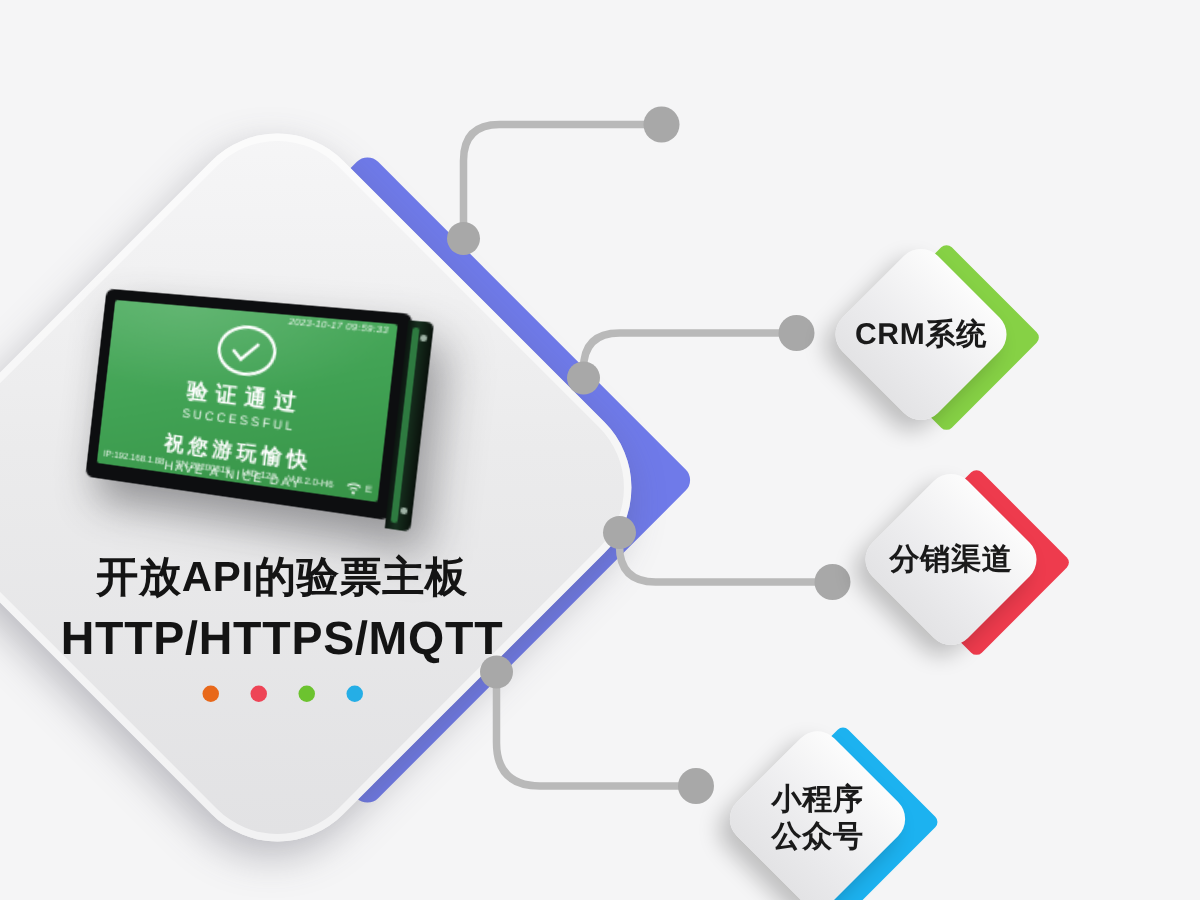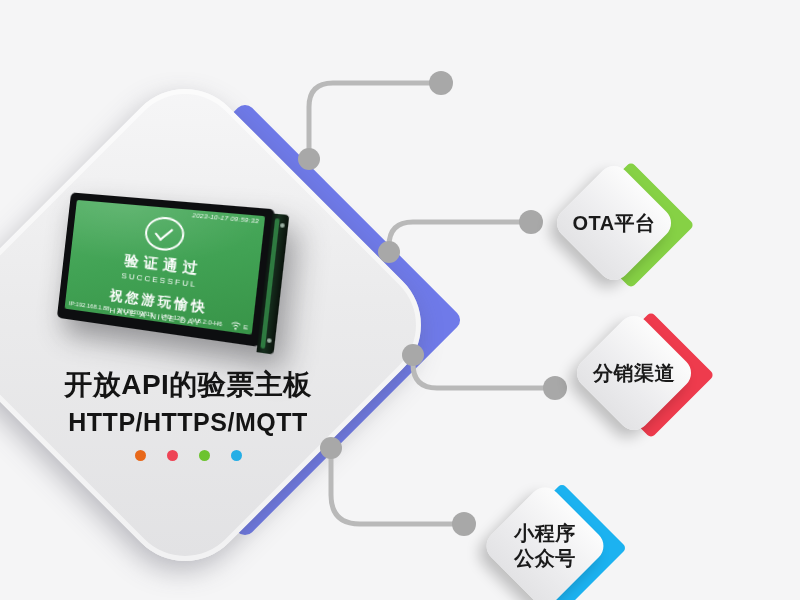--- a/index.html
+++ b/index.html
@@ -40,21 +40,21 @@
   .r-en{font-size:8px;letter-spacing:2px;margin-top:1px;opacity:.95;}
   .g-cn{font-size:13px;font-weight:bold;letter-spacing:3px;margin-top:7px;text-indent:3px;}
   .g-en{font-size:8px;letter-spacing:1.5px;margin-top:1px;opacity:.95;}
   .sbar{position:absolute;left:4px;right:4px;bottom:2px;display:flex;align-items:center;
     justify-content:space-between;font-size:6px;opacity:.92;}
   .sbar .grp{display:flex;align-items:center;gap:2px;}
 
   
   .headline{position:absolute;left:30px;top:366px;width:316px;text-align:center;z-index:5;color:#141414;}
   .headline .title{font-size:28px;font-weight:700;letter-spacing:.5px;}
-  .headline .subtitle{font-size:25px;font-weight:800;margin-top:4px;letter-spacing:.5px;}
+  .headline .subtitle{font-size:31px;font-weight:800;margin-top:4px;letter-spacing:.5px;}
   .dots{display:flex;justify-content:center;gap:21px;margin-top:13px;}
   .dots .dot{width:11px;height:11px;border-radius:50%;}
 
   
   .node{position:absolute;z-index:6;}
   .node .chev{position:absolute;inset:0;transform:translate(17px,2px) rotate(45deg);border-radius:5px;}
   .node .face{position:absolute;inset:0;transform:rotate(45deg);border-radius:16px;
     background:linear-gradient(180deg,#fcfcfc 0%,#ececee 60%,#e3e3e5 100%);
     box-shadow:0 10px 14px rgba(0,0,0,.22);}
   .node .label{position:absolute;inset:0;display:flex;flex-direction:column;align-items:center;
@@ -129,21 +129,21 @@
       <div class="dot" style="background:#6cc32f"></div>
       <div class="dot" style="background:#25aee6"></div>
     </div>
   </div>
 
 
   <div class="node n2">
     <div class="chev" style="background:#86d145"></div>
     <div class="face"></div>
     <div class="label">
-        <span>OTA平台</span>
+        <span>CRM系统</span>
       </div>
   </div>
 
   <div class="node n3">
     <div class="chev" style="background:#ee3b4d"></div>
     <div class="face"></div>
     <div class="label">
         <span>分销渠道</span>
       </div>
   </div>

